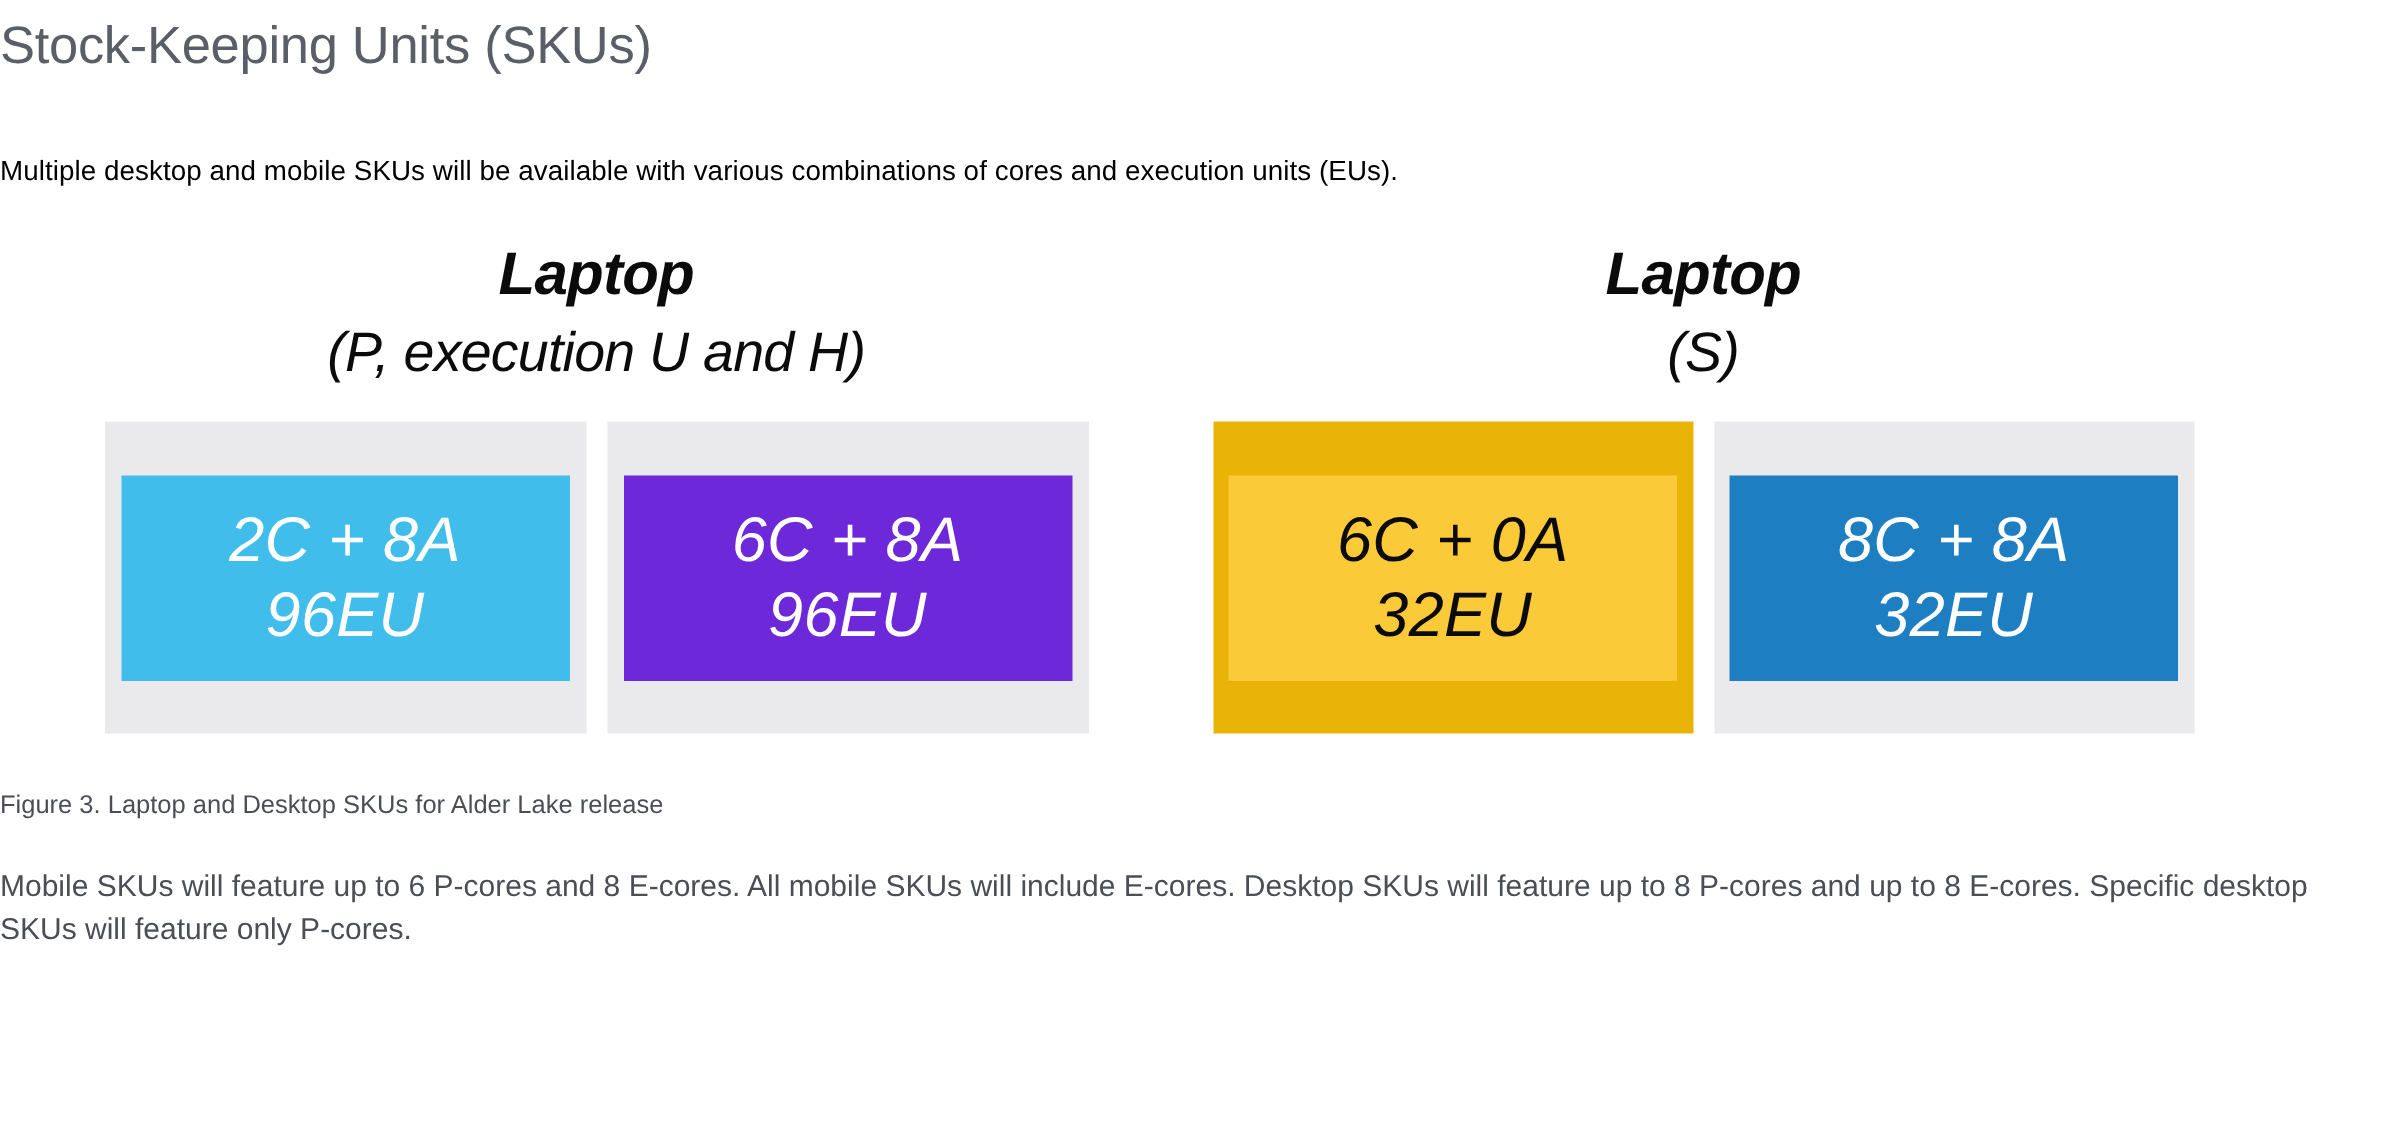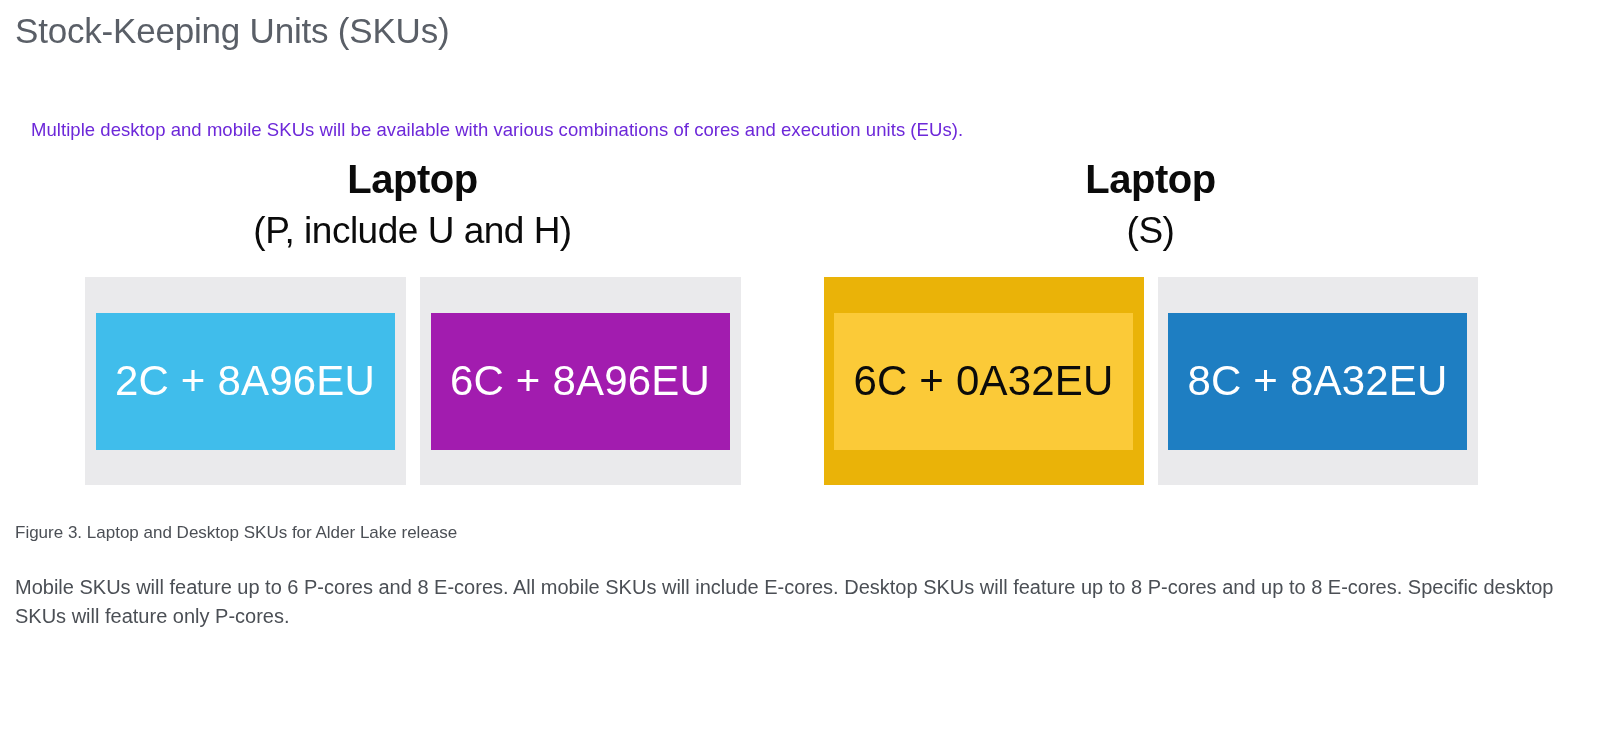--- a/index.html
+++ b/index.html
@@ -15,47 +15,49 @@
     color: #44474c;
     overflow: hidden;
     position: relative;
   }
 
   .page {
     position: relative;
     width: 1600px;
     height: 752px;
     box-sizing: border-box;
-    padding: 0 15px;
+    padding: 0 0;
     border-radius: 20px;
   }
 
   .page-title {
     margin: 0;
     padding-top: 8px;
     font-size: 35px;
     font-weight: 400;
     letter-spacing: -0.2px;
     line-height: 46px;
     color: #5a5f67;
   }
 
   .intro-paragraph {
-    margin: 16px;
+    margin: 0;
     padding-top: 46px;
     font-size: 18.5px;
     line-height: 27px;
-    color: #6d28d9;
+    color: #000000;
     letter-spacing: 0.05px;
   }
 
   
   .figure-area {
+    margin-top: 36px;
     position: relative;
     height: 360px;
+    font-style: italic;
   }
 
   .sku-groups {
     display: flex;
     align-items: flex-start;
   }
 
   .sku-group {
     display: flex;
     flex-direction: column;
@@ -99,21 +101,21 @@
   }
   .sku-card + .sku-card { margin-left: 14px; }
 
   .card-w-321 { width: 321px; height: 208px; }
   .card-w-320 { width: 320px; height: 208px; }
 
   .sku-tile {
     width: 299px;
     height: 137px;
     display: flex;
-    flex-direction: row;
+    flex-direction: column;
     align-items: center;
     justify-content: center;
     line-height: 1.18;
   }
 
   .sku-line {
     font-size: 42px;
     font-weight: 300;
     letter-spacing: 0.2px;
     white-space: nowrap;
@@ -145,31 +147,31 @@
   <h1 class="page-title">Stock-Keeping Units (SKUs)</h1>
 
   <p class="intro-paragraph">Multiple desktop and mobile SKUs will be available with various combinations of cores and execution units (EUs).</p>
 
   <div class="figure-area">
     <div class="sku-groups">
 
       <div class="sku-group group-laptop">
         <div class="group-heading">
           <span class="group-name">Laptop</span>
-          <span class="group-sub">(P, include U and H)</span>
+          <span class="group-sub">(P, execution U and H)</span>
         </div>
         <div class="card-row">
           <div class="sku-card card-w-321" style="background-color: rgb(234, 234, 236);">
             <div class="sku-tile" id="tile-l1" style="background-color: rgb(64, 189, 235); color: rgb(255, 255, 255);">
               <span class="sku-line">2C + 8A</span>
               <span class="sku-line">96EU</span>
             </div>
           </div>
           <div class="sku-card card-w-321" style="background-color: rgb(234, 234, 236);">
-            <div class="sku-tile" id="tile-l2" style="background-color: #a21caf; color: rgb(255, 255, 255);">
+            <div class="sku-tile" id="tile-l2" style="background-color: #6d28d9; color: rgb(255, 255, 255);">
               <span class="sku-line">6C + 8A</span>
               <span class="sku-line">96EU</span>
             </div>
           </div>
         </div>
       </div>
 
       <div class="sku-group group-desktop">
         <div class="group-heading">
           <span class="group-name">Laptop</span>

